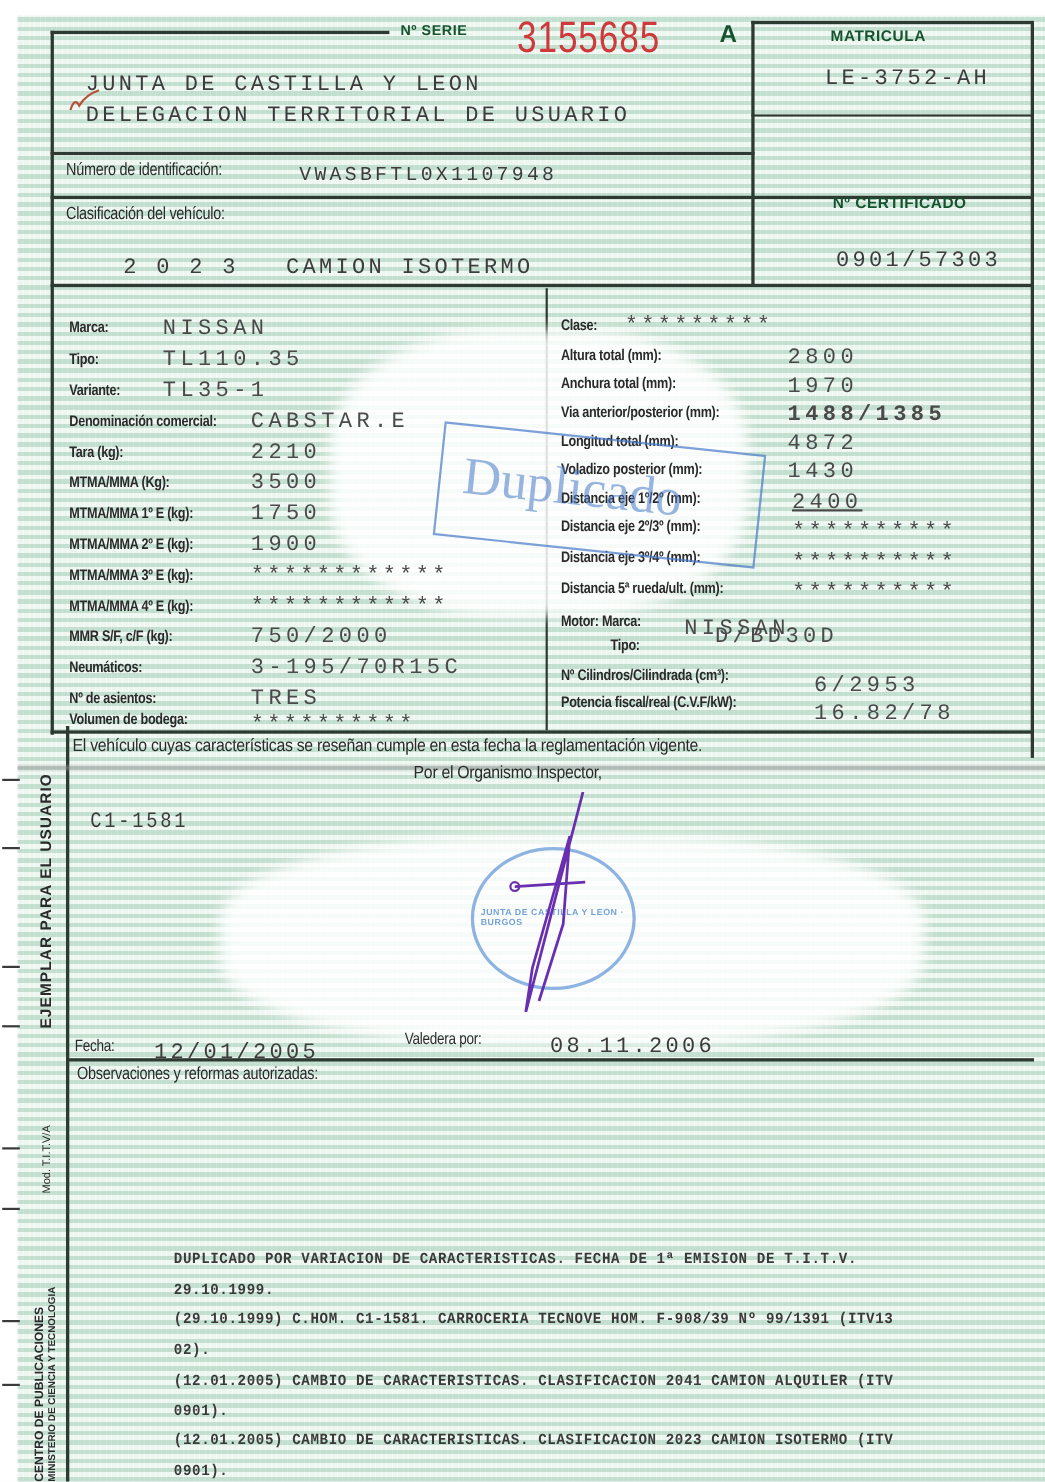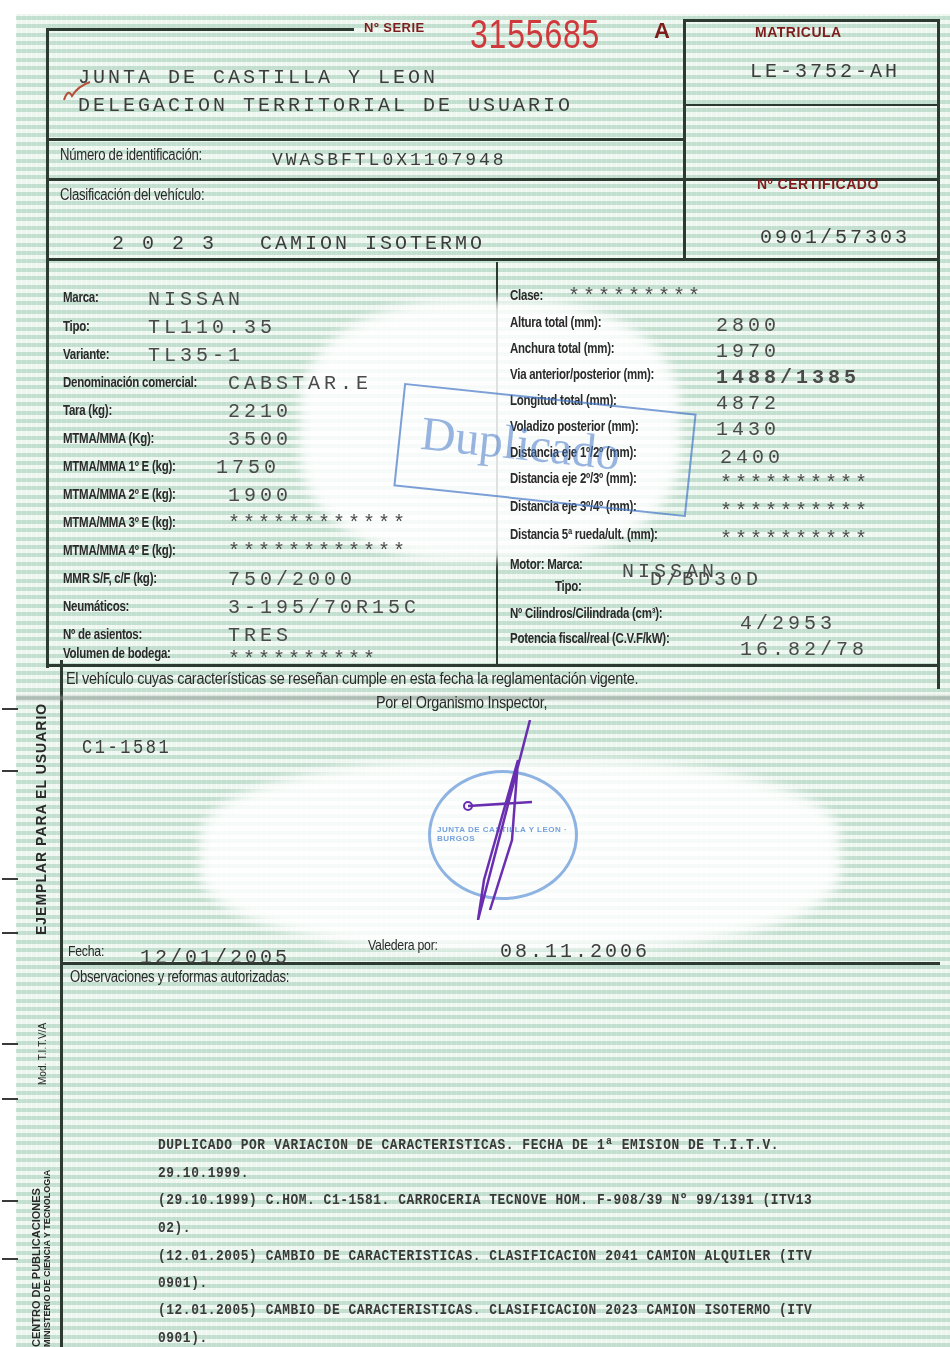--- a/index.html
+++ b/index.html
@@ -6,21 +6,21 @@
   body { width: 950px; height: 1347px; position: relative; overflow: hidden; font-family: "Liberation Sans", sans-serif; }
   .sheet {
     position: absolute; left: 16px; top: 14px; width: 934px; height: 1333px;
     background-color: #eef6f0;
     background-image:
       repeating-linear-gradient(0deg, rgba(40,140,90,0.22) 0px, rgba(40,140,90,0.22) 4px, transparent 4px, transparent 8.4px),
       repeating-linear-gradient(90deg, rgba(255,255,255,0.55) 0px, rgba(255,255,255,0.55) 1px, transparent 1px, transparent 5px);
   }
   .line { position: absolute; background: #2d3a32; }
   .lbl { position: absolute; font-family: "Liberation Sans", sans-serif; font-weight: bold; color: #2a2a2a; font-size: 14px; letter-spacing: -0.3px; transform: scaleX(0.82); transform-origin: left center; white-space: nowrap; }
-  .lbl-caps { position: absolute; font-family: "Liberation Sans", sans-serif; font-weight: bold; color: #7f1d1d; font-size: 14px; letter-spacing: 0.5px; white-space: nowrap; }
+  .lbl-caps { position: absolute; font-family: "Liberation Sans", sans-serif; font-weight: bold; color: #14532d; font-size: 14px; letter-spacing: 0.5px; white-space: nowrap; }
   .val { position: absolute; font-family: "Liberation Mono", monospace; color: #4a4a4a; font-size: 20px; letter-spacing: 4px; white-space: nowrap; }
   .val-head { position: absolute; font-family: "Liberation Mono", monospace; color: #3c3c3c; font-size: 20px; letter-spacing: 3px; white-space: nowrap; }
   .obs { position: absolute; font-family: "Liberation Mono", monospace; font-weight: bold; color: #3a3a3a; font-size: 14px; letter-spacing: 0.6px; white-space: nowrap; transform: scaleX(0.92); transform-origin: left center; }
   .serial { position: absolute; font-family: "Liberation Sans", sans-serif; color: #d0393b; font-size: 40px; letter-spacing: 1px; transform: scaleX(0.8); transform-origin: left center; }
   .white-patch { position: absolute; background: rgba(255,255,255,0.85); border-radius: 40%; filter: blur(6px); }
   .vertical { position: absolute; font-family: "Liberation Sans", sans-serif; font-weight: bold; color: #2a2a2a; transform: rotate(-90deg); transform-origin: left top; white-space: nowrap; }
   .stamp-rect { position: absolute; border: 2px solid rgba(70,120,200,0.7); transform: rotate(6deg); }
   .stamp-circle { position: absolute; border: 3px solid rgba(70,130,210,0.6); border-radius: 50%; }
   .crease { position: absolute; left: 16px; width: 934px; height: 8px; background: linear-gradient(180deg, rgba(180,180,180,0) 0%, rgba(150,150,150,0.55) 50%, rgba(180,180,180,0) 100%); }
   .tick { position: absolute; left: 2px; width: 16px; height: 2px; background: #3a3a3a; }
@@ -73,21 +73,21 @@
   <div class="val" style="left:148px;top:316px;">TL110.35</div>
   <div class="lbl" style="left:63px;top:346px;">Variante:</div>
   <div class="val" style="left:148px;top:344px;">TL35-1</div>
   <div class="lbl" style="left:63px;top:374px;">Denominación comercial:</div>
   <div class="val" style="left:228px;top:372px;">CABSTAR.E</div>
   <div class="lbl" style="left:63px;top:402px;">Tara (kg):</div>
   <div class="val" style="left:228px;top:400px;">2210</div>
   <div class="lbl" style="left:63px;top:430px;">MTMA/MMA (Kg):</div>
   <div class="val" style="left:228px;top:428px;">3500</div>
   <div class="lbl" style="left:63px;top:458px;">MTMA/MMA 1º E (kg):</div>
-  <div class="val" style="left:216px;top:456px;">1750</div>
+  <div class="val" style="left:228px;top:456px;">1750</div>
   <div class="lbl" style="left:63px;top:486px;">MTMA/MMA 2º E (kg):</div>
   <div class="val" style="left:228px;top:484px;">1900</div>
   <div class="lbl" style="left:63px;top:514px;">MTMA/MMA 3º E (kg):</div>
   <div class="val" style="left:228px;top:512px;letter-spacing:3px;">************</div>
   <div class="lbl" style="left:63px;top:542px;">MTMA/MMA 4º E (kg):</div>
   <div class="val" style="left:228px;top:540px;letter-spacing:3px;">************</div>
   <div class="lbl" style="left:63px;top:570px;">MMR S/F, c/F (kg):</div>
   <div class="val" style="left:228px;top:568px;">750/2000</div>
   <div class="lbl" style="left:63px;top:598px;">Neumáticos:</div>
   <div class="val" style="left:228px;top:596px;">3-195/70R15C</div>
@@ -104,33 +104,33 @@
   <div class="val" style="left:716px;top:314px;">2800</div>
   <div class="lbl" style="left:510px;top:340px;">Anchura total (mm):</div>
   <div class="val" style="left:716px;top:340px;">1970</div>
   <div class="lbl" style="left:510px;top:366px;">Via anterior/posterior (mm):</div>
   <div class="val" style="left:716px;top:366px;font-weight:bold;">1488/1385</div>
   <div class="lbl" style="left:510px;top:392px;">Longitud total (mm):</div>
   <div class="val" style="left:716px;top:392px;">4872</div>
   <div class="lbl" style="left:510px;top:418px;">Voladizo posterior (mm):</div>
   <div class="val" style="left:716px;top:418px;">1430</div>
   <div class="lbl" style="left:510px;top:444px;">Distancia eje 1º/2º (mm):</div>
-  <div class="val" style="left:720px;top:446px;">2400</div>
+  <div class="val" style="left:720px;top:446px;text-decoration:underline;">2400</div>
   <div class="lbl" style="left:510px;top:470px;">Distancia eje 2º/3º (mm):</div>
   <div class="val" style="left:720px;top:472px;letter-spacing:3px;">**********</div>
   <div class="lbl" style="left:510px;top:498px;">Distancia eje 3º/4º (mm):</div>
   <div class="val" style="left:720px;top:500px;letter-spacing:3px;">**********</div>
   <div class="lbl" style="left:510px;top:526px;">Distancia 5ª rueda/ult. (mm):</div>
   <div class="val" style="left:720px;top:528px;letter-spacing:3px;">**********</div>
   <div class="lbl" style="left:510px;top:556px;">Motor: Marca:</div>
   <div class="val" style="left:622px;top:560px;">NISSAN</div>
   <div class="lbl" style="left:555px;top:578px;">Tipo:</div>
   <div class="val" style="left:622px;top:568px;margin-left:28px;">D/BD30D</div>
   <div class="lbl" style="left:510px;top:605px;">Nº Cilindros/Cilindrada (cm³):</div>
-  <div class="val" style="left:740px;top:612px;">4/2953</div>
+  <div class="val" style="left:740px;top:612px;">6/2953</div>
   <div class="lbl" style="left:510px;top:630px;">Potencia fiscal/real (C.V.F/kW):</div>
   <div class="val" style="left:740px;top:638px;">16.82/78</div>
 </div>
 
 <div class="stamp-rect" style="left:398px;top:398px;width:290px;height:100px;">
   <span style="position:absolute;left:20px;top:18px;font-family:'Liberation Serif',serif;font-size:48px;color:rgba(70,120,200,0.55);">Duplicado</span>
 </div>
 
 <div class="lbl" style="left:66px;top:670px;font-size:16px;font-weight:normal;transform:scaleX(0.9);">El vehículo cuyas características se reseñan cumple en esta fecha la reglamentación vigente.</div>
 <div class="crease" style="top:694px;"></div>

